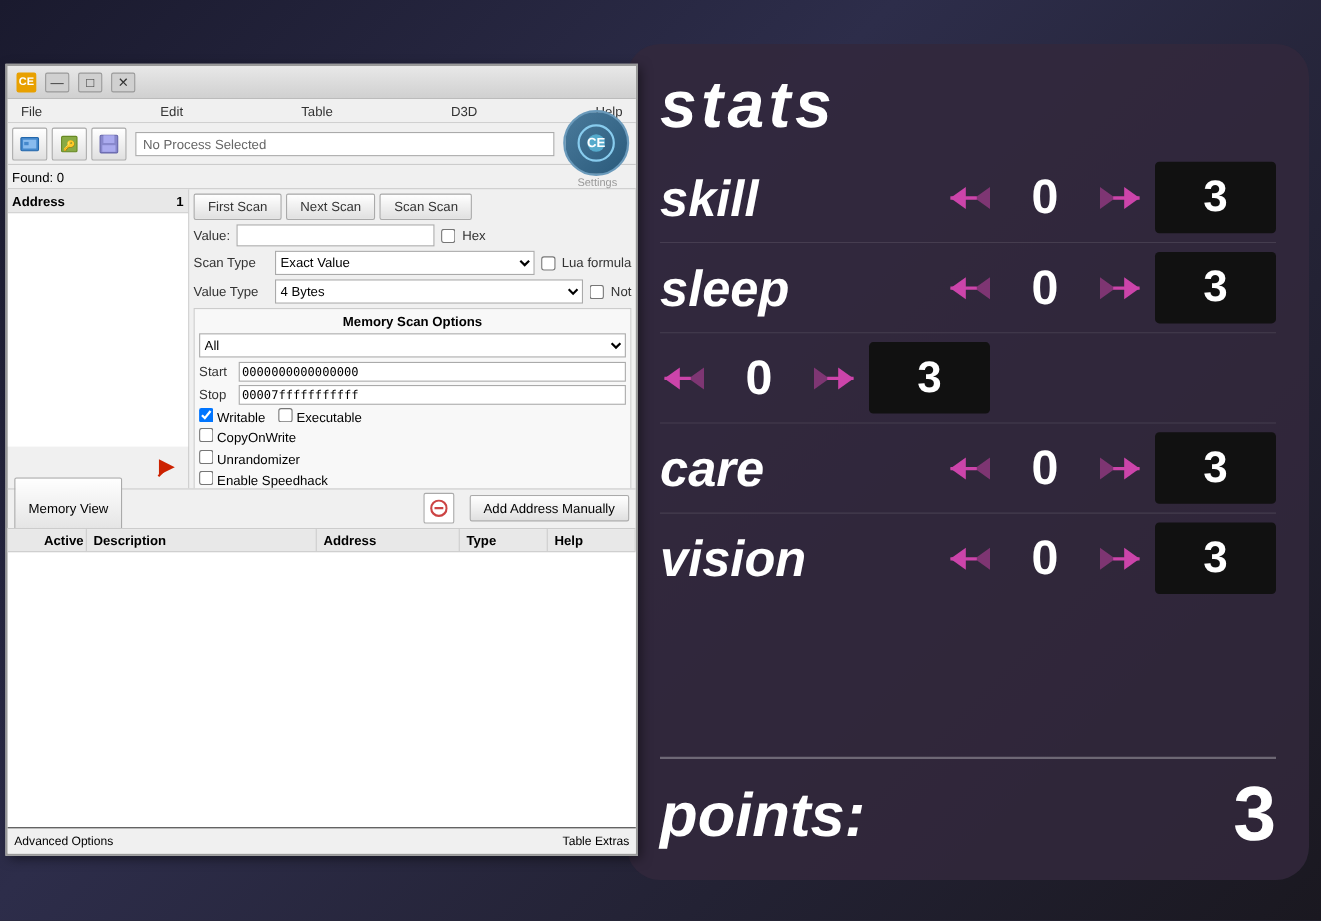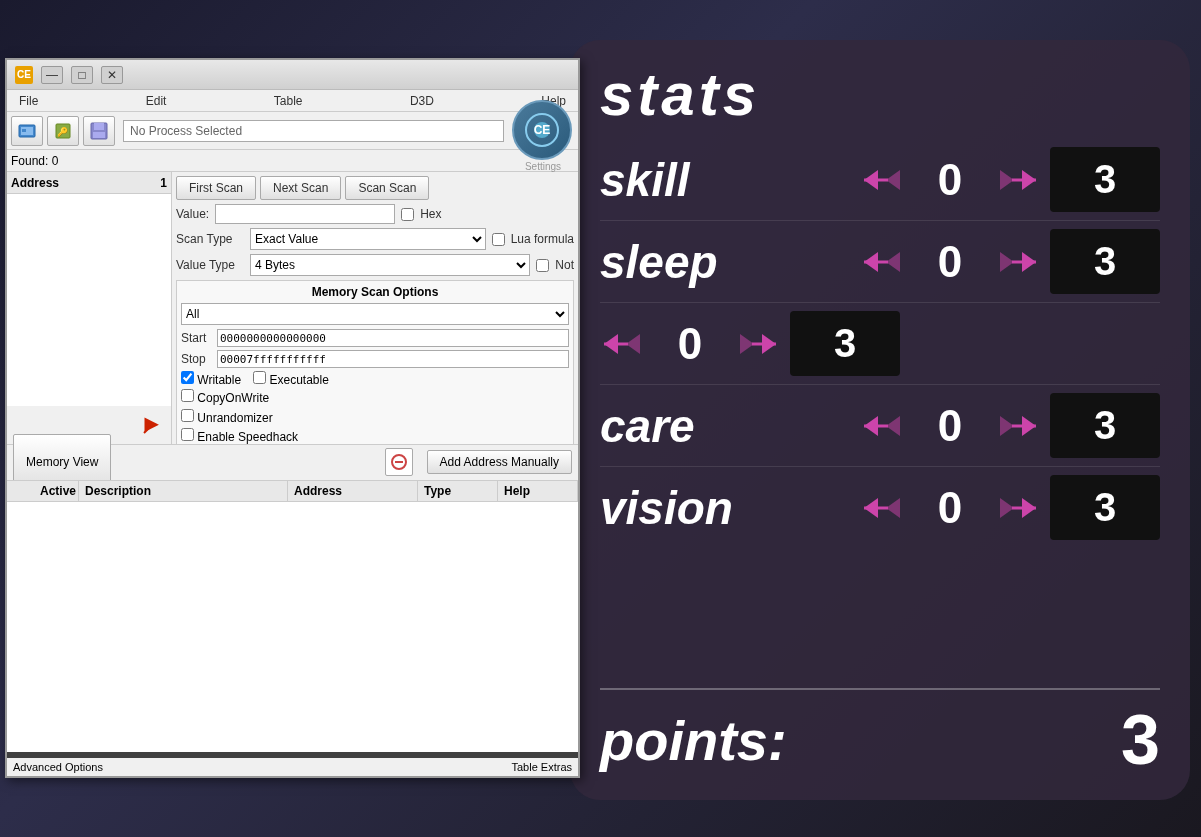--- a/index.html
+++ b/index.html
@@ -477,21 +477,21 @@
 
     .ce-table-col:nth-child(1) { width: 45px; }
     .ce-table-col:nth-child(2) { flex: 1; }
     .ce-table-col:nth-child(3) { width: 130px; }
     .ce-table-col:nth-child(4) { width: 80px; }
     .ce-table-col:nth-child(5) { width: 80px; }
 
     .ce-status-bar {
       height: 24px;
       background: #f0f0f0;
-      border-top: 6px solid #404040;
+      border-top: 1px solid #404040;
       display: flex;
       align-items: center;
       justify-content: space-between;
       padding: 0 6px;
       font-size: 11px;
     }
   </style>
 </head>
 <body>
 

